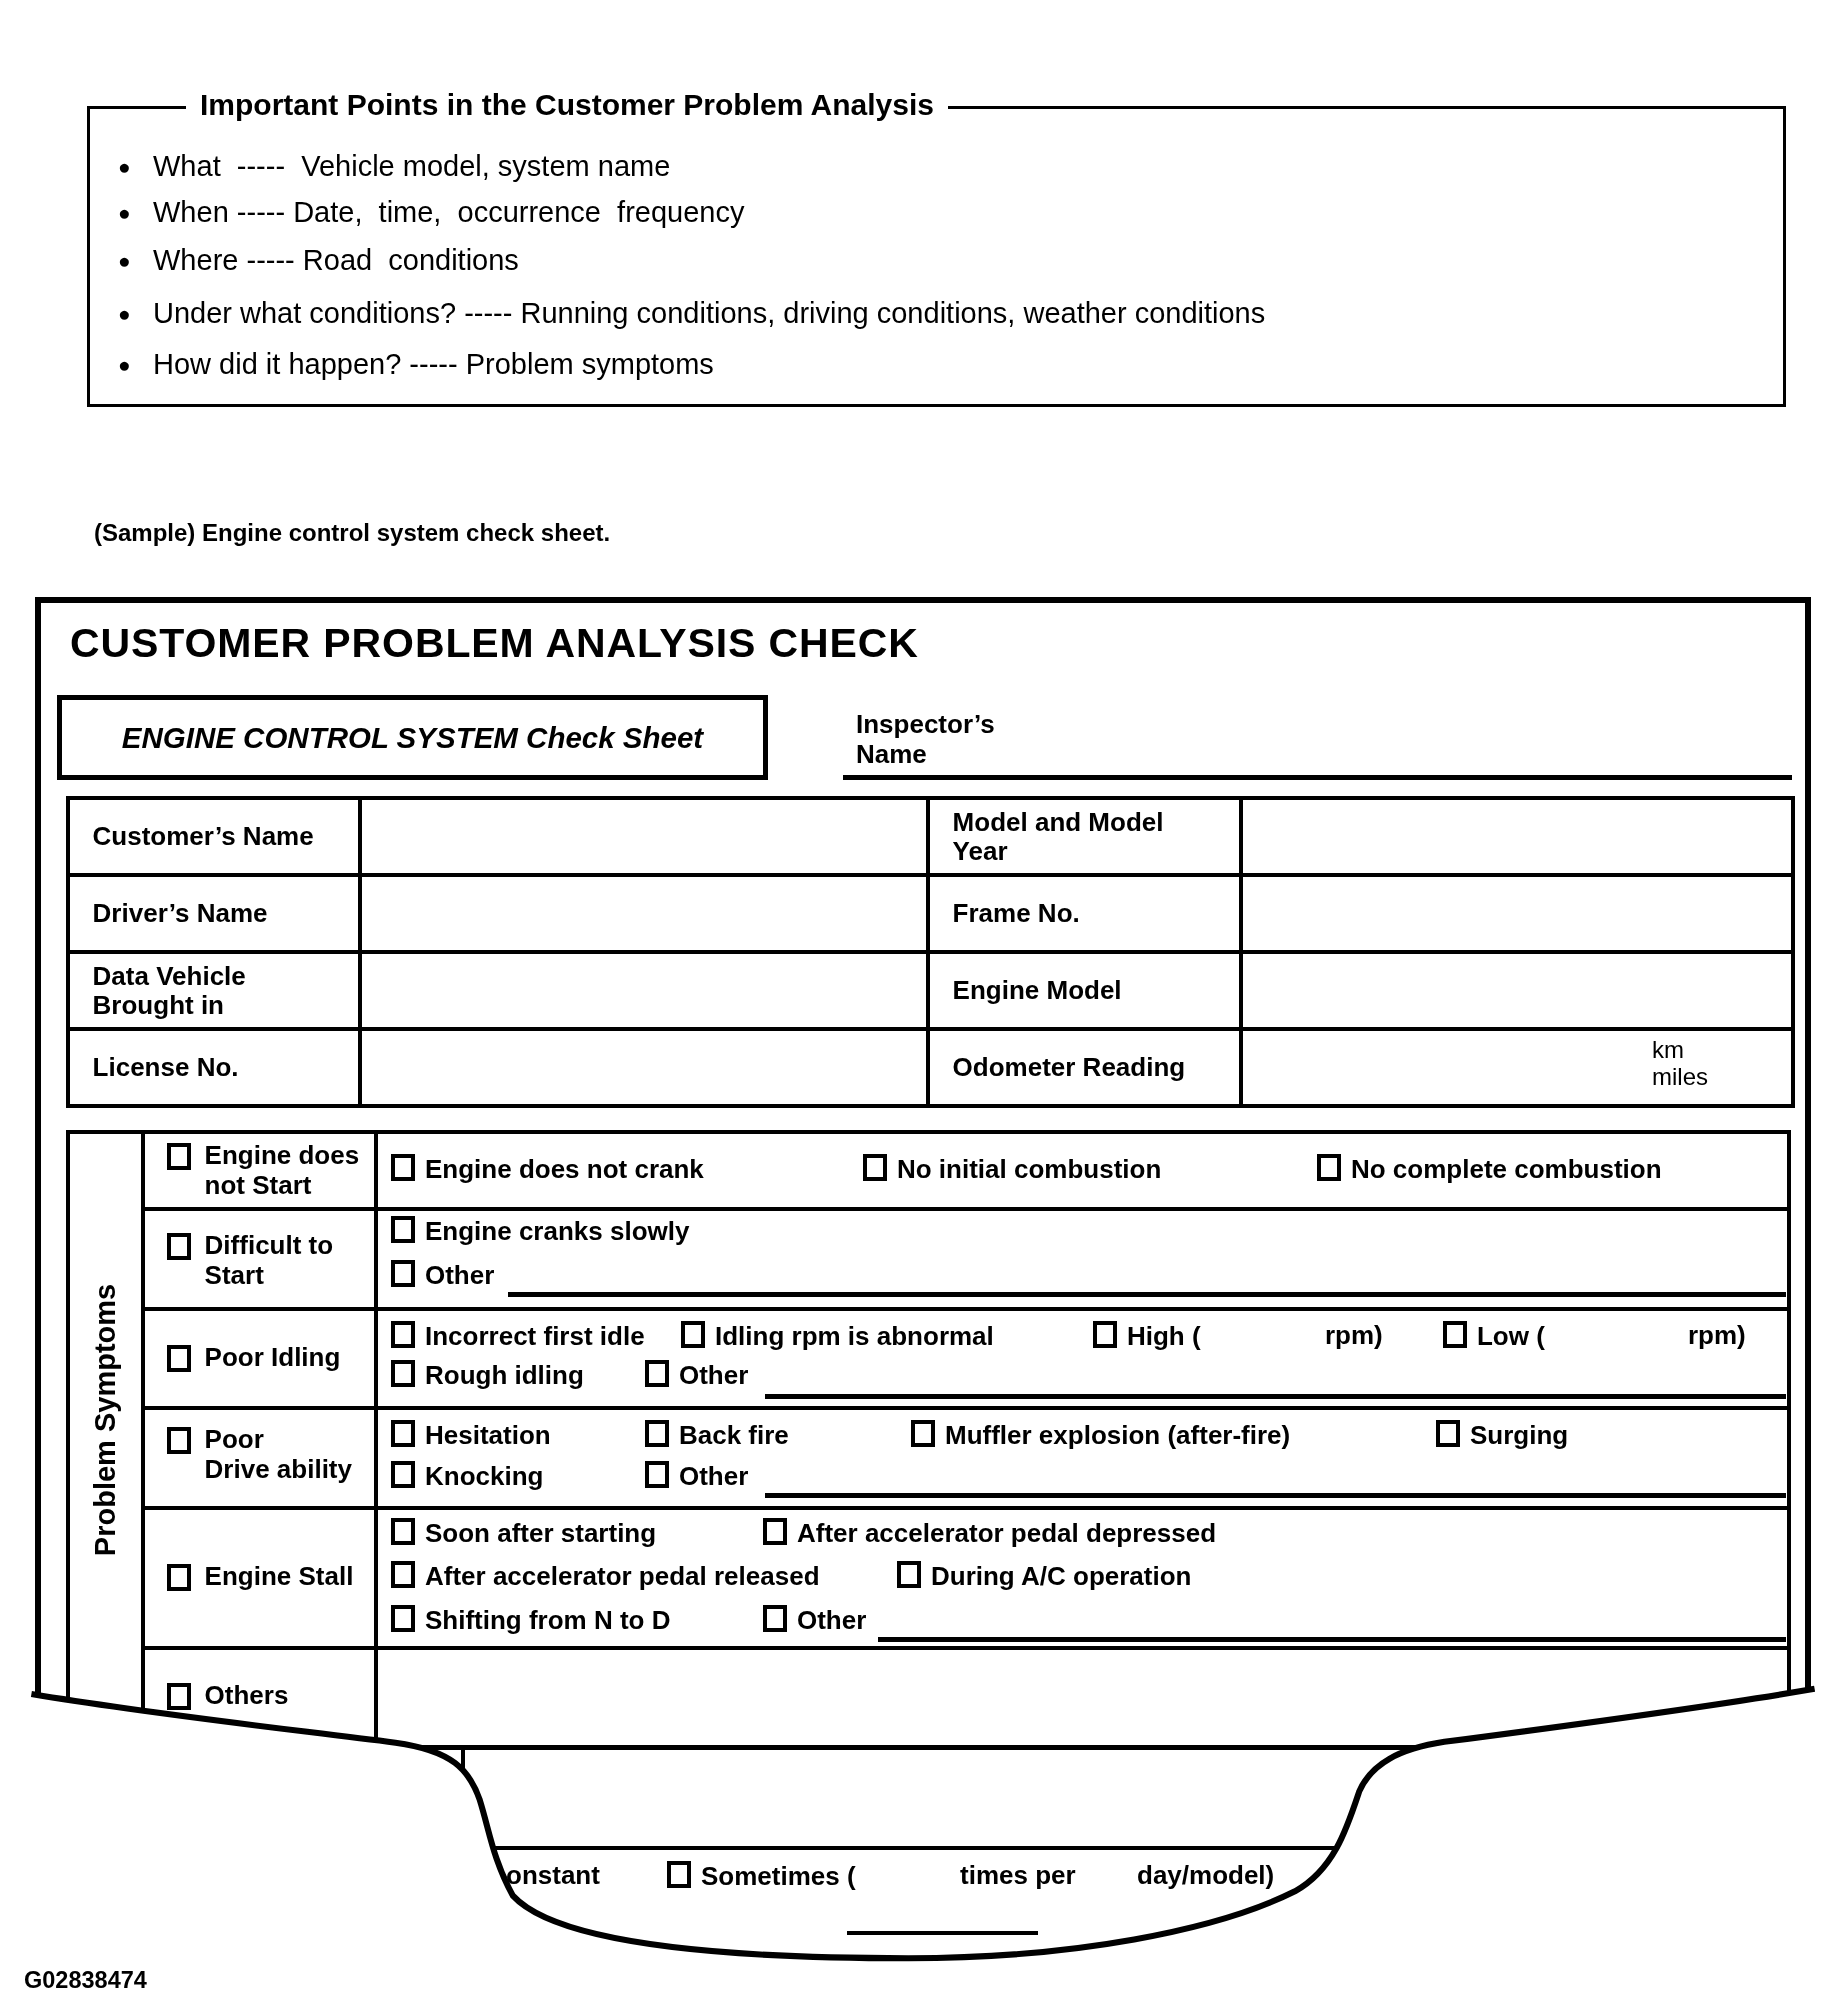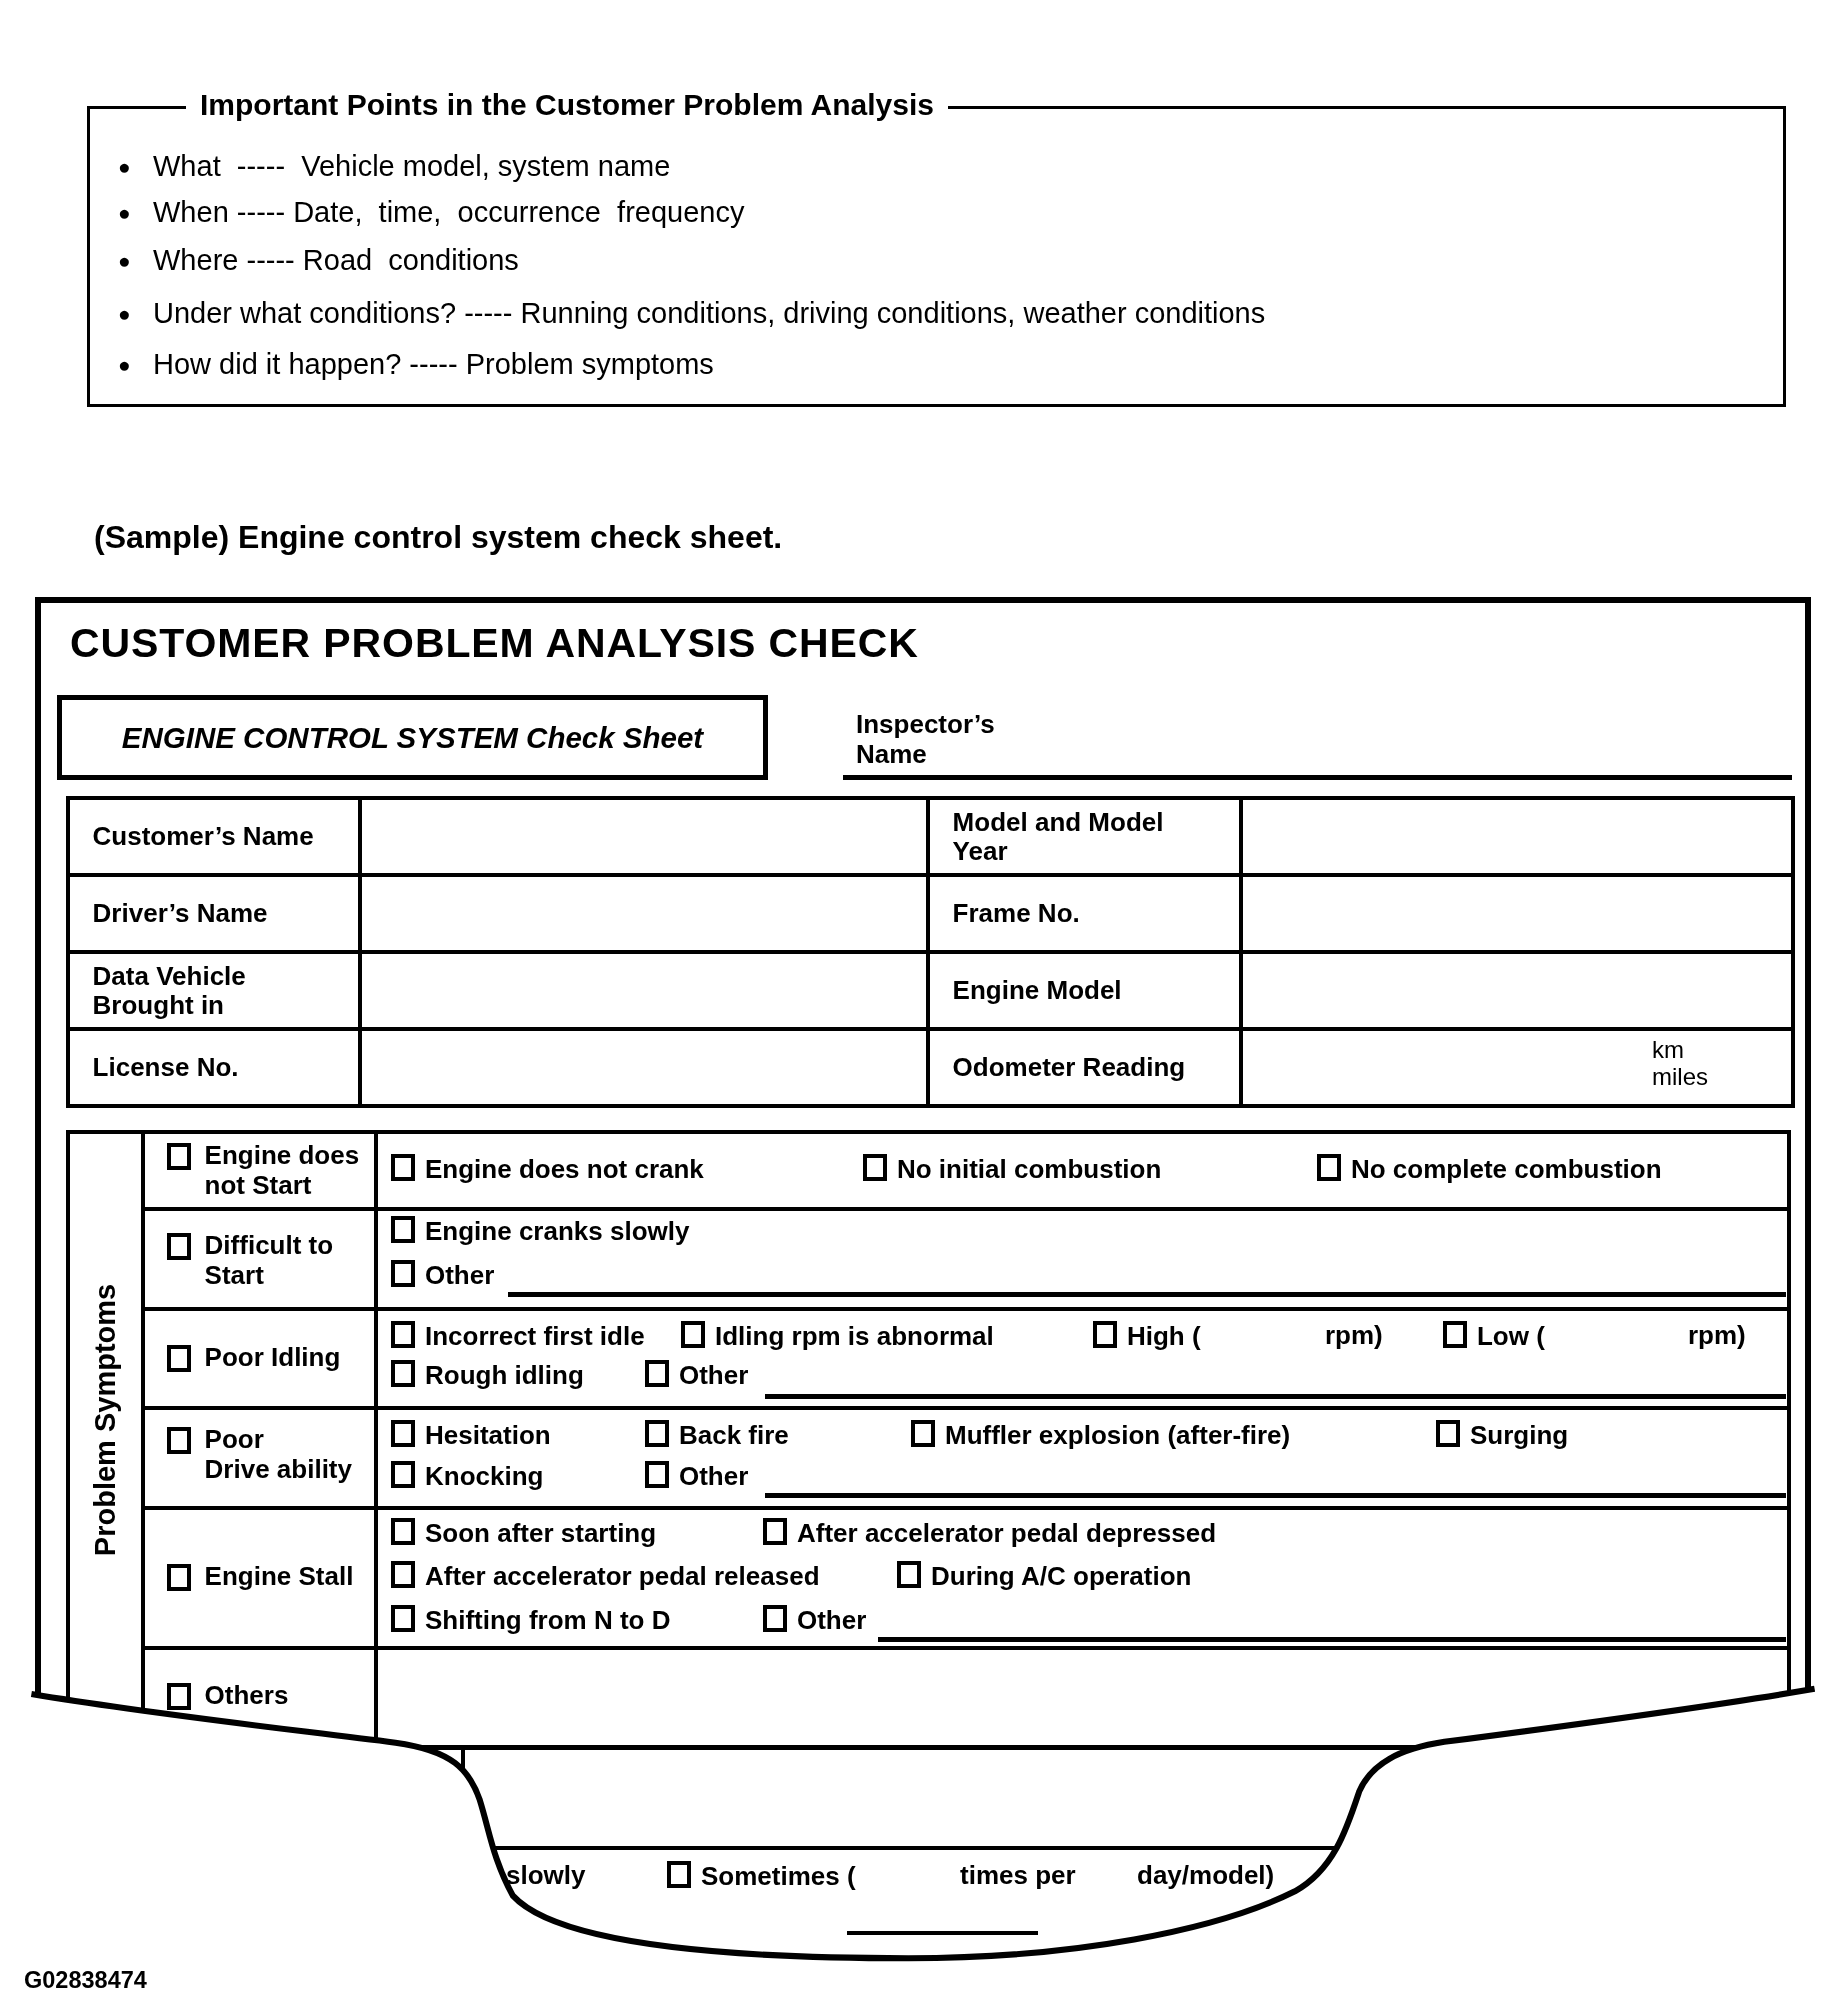--- a/index.html
+++ b/index.html
@@ -5,21 +5,21 @@
   html,body{margin:0;padding:0;background:#fff;}
   .page{position:relative;width:1846px;height:2010px;background:#fff;overflow:hidden;
         font-family:"Liberation Sans", sans-serif;color:#000;margin-top:36px;}
   
   .ipbox{position:absolute;left:87px;top:70px;width:1693px;height:295px;border:3.5px solid #000;}
   .ipbox-title{position:absolute;left:96px;top:-21px;background:#fff;padding:0 14px;
                font-size:30px;font-weight:bold;white-space:nowrap;}
   .bullet{position:absolute;left:28px;font-size:29px;line-height:31px;white-space:pre;}
   .bullet .dot{display:inline-block;width:35px;font-size:21px;vertical-align:1.7px;}
   
-  .caption{position:absolute;left:94px;top:483px;font-size:32px;font-weight:bold;}
+  .caption{position:absolute;left:94px;top:483px;font-size:24px;font-weight:bold;}
   
   .form-frame{position:absolute;left:35px;top:561px;width:1776px;height:1117px;
               border-left:6px solid #000;border-right:6px solid #000;border-top:6px solid #000;box-sizing:border-box;}
   .form-title{position:absolute;left:70px;top:584px;font-size:41px;font-weight:bold;letter-spacing:0.9px;white-space:nowrap;}
   .sheet-box{position:absolute;left:57px;top:659px;width:711px;height:85px;border:5.2px solid #000;
              box-sizing:border-box;text-align:center;line-height:76px;font-size:29.5px;font-weight:bold;white-space:nowrap;font-style:italic;}
   .inspector{position:absolute;left:856px;top:674px;font-size:26px;font-weight:bold;line-height:29.5px;}
   
   .hl{position:absolute;background:#000;height:4.3px;}
   .vl{position:absolute;background:#000;width:4.3px;}
@@ -217,21 +217,21 @@
   <div class="fill" style="left:765px;top:1457px;width:1021px;"></div>
 
   <div class="it" style="left:391px;top:1482px;"><span class="cb"></span><span>Soon after starting</span></div>
   <div class="it" style="left:763px;top:1482px;"><span class="cb"></span><span>After accelerator pedal depressed</span></div>
   <div class="it" style="left:391px;top:1525px;"><span class="cb"></span><span>After accelerator pedal released</span></div>
   <div class="it" style="left:897px;top:1525px;"><span class="cb"></span><span>During A/C operation</span></div>
   <div class="it" style="left:391px;top:1569px;"><span class="cb"></span><span>Shifting from N to D</span></div>
   <div class="it" style="left:763px;top:1569px;"><span class="cb"></span><span>Other</span></div>
   <div class="fill" style="left:878px;top:1601px;width:908px;"></div>
 
-  <div class="it" style="left:506px;top:1825px;"><span>slowly</span></div>
+  <div class="it" style="left:506px;top:1825px;"><span>onstant</span></div>
   <div class="it" style="left:667px;top:1825px;"><span class="cb"></span><span>Sometimes (</span></div>
   <div class="it" style="left:960px;top:1825px;"><span>times per</span></div>
   <div class="it" style="left:1137px;top:1825px;"><span>day/model)</span></div>
 
   <svg class="tear" viewBox="0 0 2124 2313">
     <path d="M 0 1908 L 36 1908
              C 180 1932 330 1948 455 1964
              C 520 1973 540 1995 552 2030
              C 563 2065 567 2098 590 2140
              C 645 2200 860 2212 1045 2212

